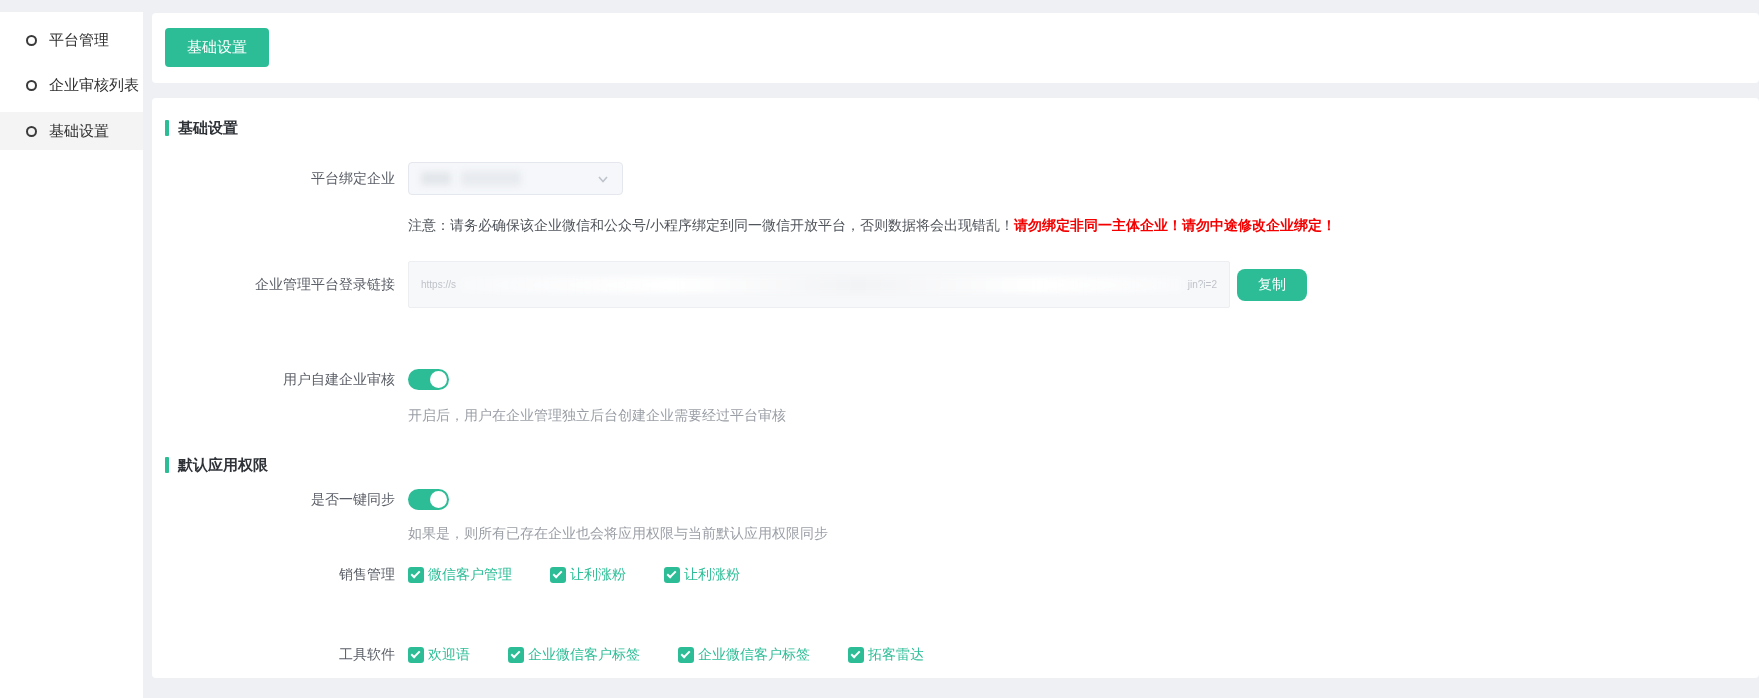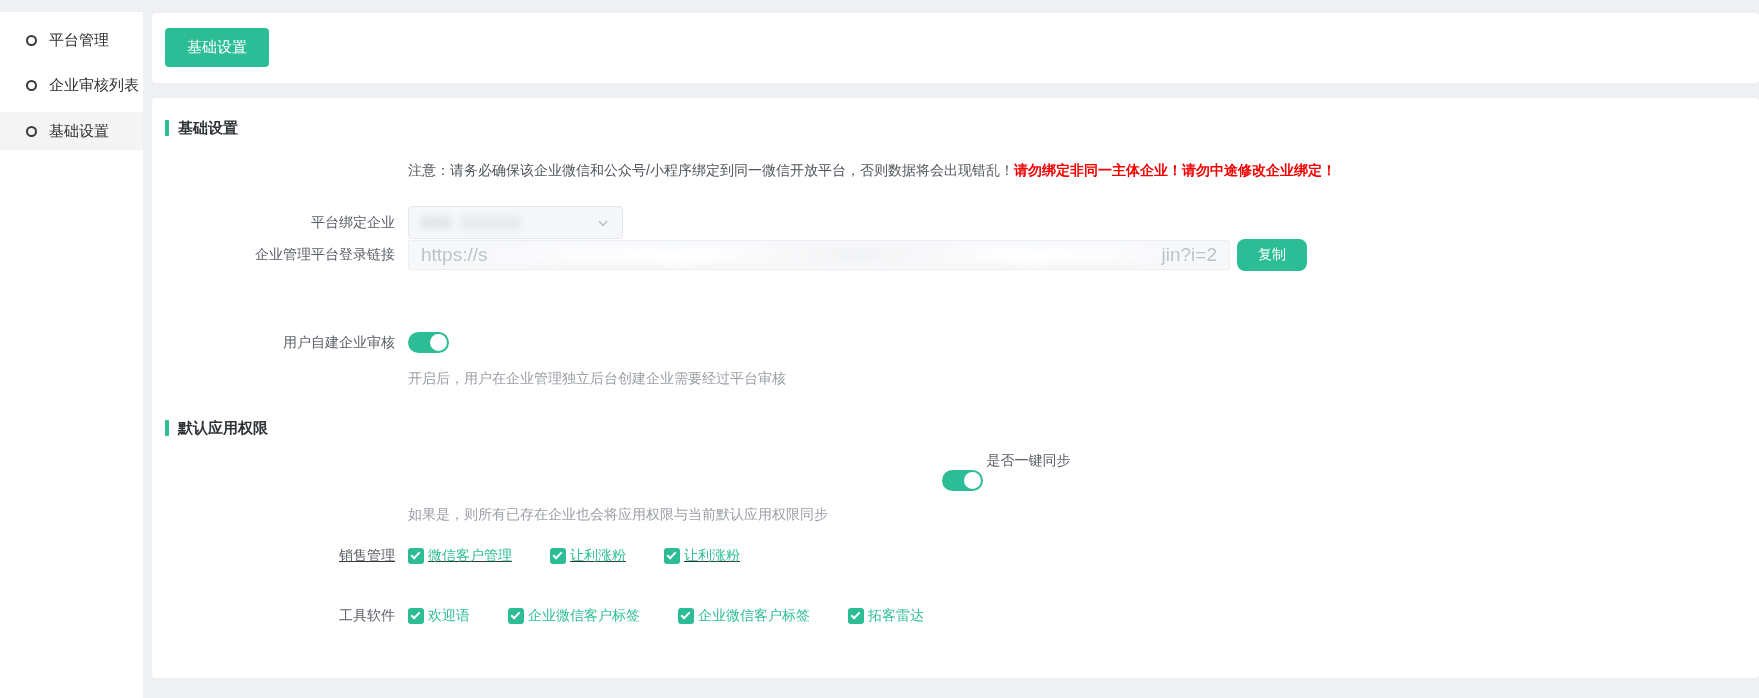--- a/index.html
+++ b/index.html
@@ -62,23 +62,23 @@
   .blur-blob { border-radius:2px; filter:blur(3px); }
   .blob-a { width:30px; height:13px; background:#e3e6ea; margin-right:10px; }
   .blob-b { width:60px; height:15px; background:#e8ebef; }
   .select-arrow { margin-left:auto; display:flex; align-items:center; }
   
   .note-row { margin-top:22px; margin-bottom:26px; }
   .note-text { font-size:14px; color:#50555b; }
   .note-warn { color:#f40000; font-weight:bold; }
   
   .link-input {
-    width:822px; height:30px; background:#f7f8fa; border:1px solid #eceef1;
+    width:822px; height:47px; background:#f7f8fa; border:1px solid #eceef1;
     border-radius:2px; display:flex; align-items:center; padding:0 12px;
-    color:#bfc3c9; font-size:19px;
+    color:#bfc3c9; font-size:10px;
   }
   .url-blob {
     flex:1; height:16px; margin:0 4px;
     background:linear-gradient(90deg, rgba(255,255,255,.25), #ffffff 30%, #f2f3f5 55%, #ffffff 80%, rgba(255,255,255,.3));
     filter:blur(3px); border-radius:2px;
   }
   .copy-btn {
     margin-left:7px; width:70px; height:32px; background:#2dbd96; color:#fff;
     border:none; border-radius:8px; font-size:14px; cursor:pointer; font-family:Liberation Serif, serif;
   }
@@ -103,25 +103,25 @@
     position:relative; margin-right:4px; flex-shrink:0;
   }
   .check-icon {
     position:absolute; left:3px; top:4px; width:9px; height:5px;
     border-left:2px solid #fff; border-bottom:2px solid #fff;
     transform:rotate(-45deg);
   }
   .checkbox-label { font-size:14px; color:#2dbd96; white-space:nowrap; }
 
   .mb13 { margin-bottom:17px; }
-  .mb15 { margin-bottom:15px;flex-direction:column; }
+  .mb15 { margin-bottom:15px; }
   .mb14 { margin-bottom:14px; }
   .mb23 { margin-bottom:23px; }
   .mb30 { margin-bottom:30px; }
-  .mb42 { margin-bottom:42px;text-decoration:underline; }
+  .mb42 { margin-bottom:62px; }
   .mb43 { margin-bottom:61px; }
 </style>
 </head>
 <body>
 
 <div class="sidebar">
   <div class="side-item">
     <span class="circle-icon"></span>
     <span>平台管理</span>
   </div>
@@ -137,42 +137,42 @@
 
 <div class="topbar-card">
   <button class="tab-btn">基础设置</button>
 </div>
 
 <div class="main-card">
 
   <div class="section-title">
     <span class="section-bar"></span>
     <span class="section-text">基础设置</span>
-  </div>
-
-  <div class="form-row note-row">
-    <div class="row-label" style="visibility:hidden"></div>
-    <div class="note-text">
-      <span>注意：请务必确保该企业微信和公众号/小程序绑定到同一微信开放平台，否则数据将会出现错乱！</span><span class="note-warn">请勿绑定非同一主体企业！请勿中途修改企业绑定！</span>
-    </div>
   </div>
 
   <div class="form-row">
     <div class="row-label">平台绑定企业</div>
     <div class="select-box">
       <span class="blur-blob blob-a"></span>
       <span class="blur-blob blob-b"></span>
       <span class="select-arrow">
         <svg width="14" height="14" viewBox="0 0 14 14">
             <polyline points="3,5 7,9.5 11,5" fill="none" stroke="#bfc4cc" stroke-width="1.6"></polyline>
           </svg>
       </span>
     </div>
   </div>
 
+  <div class="form-row note-row">
+    <div class="row-label" style="visibility:hidden"></div>
+    <div class="note-text">
+      <span>注意：请务必确保该企业微信和公众号/小程序绑定到同一微信开放平台，否则数据将会出现错乱！</span><span class="note-warn">请勿绑定非同一主体企业！请勿中途修改企业绑定！</span>
+    </div>
+  </div>
+
   <div class="form-row mb43">
     <div class="row-label">企业管理平台登录链接</div>
     <div class="link-input">
       <span>https://s</span>
       <span class="url-blob"></span>
       <span>jin?i=2</span>
     </div>
     <button class="copy-btn">复制</button>
   </div>
 

